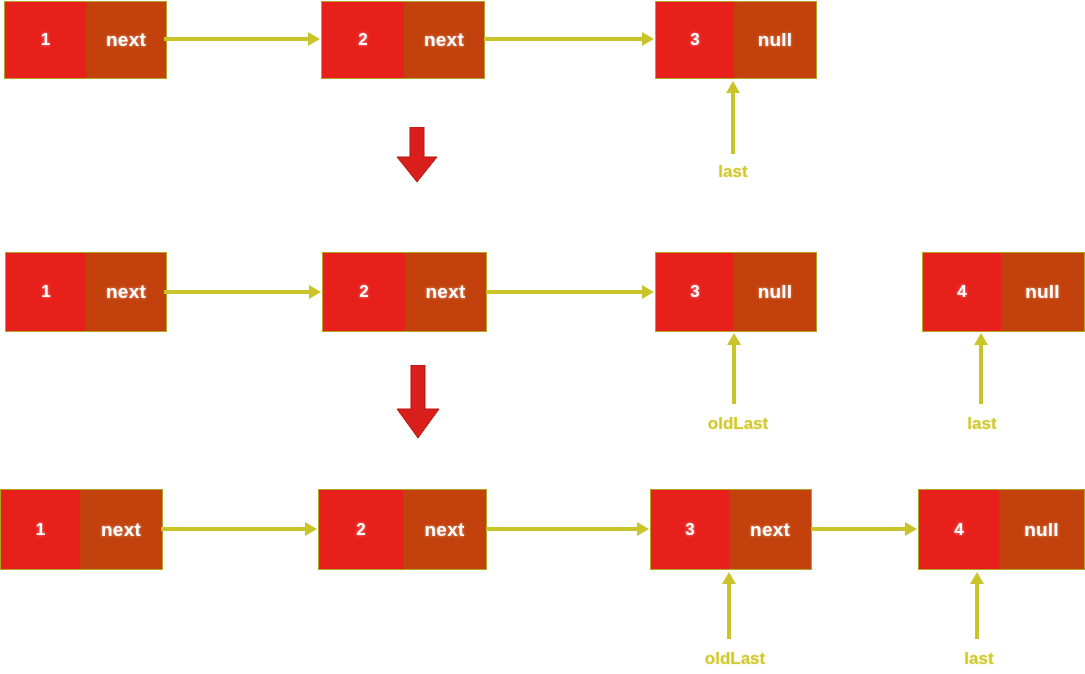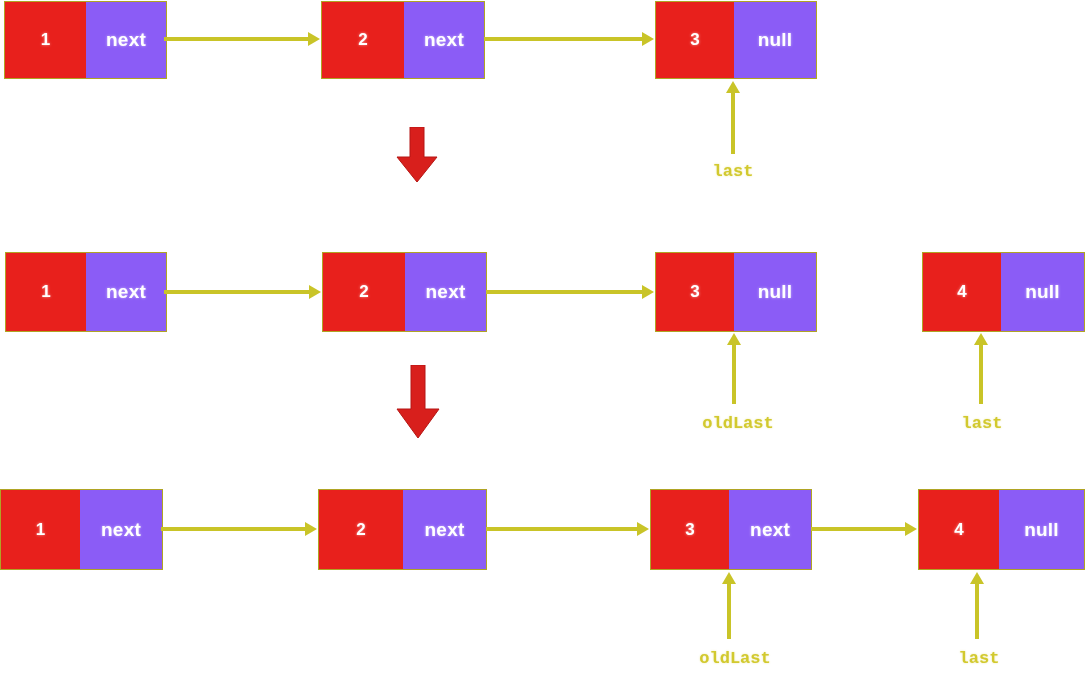--- a/index.html
+++ b/index.html
@@ -31,21 +31,21 @@
     color: #ffffff;
     text-shadow: 0 0 3px rgba(255,255,255,0.55);
     letter-spacing: 0.2px;
     box-sizing: border-box;
   }
   .node .cell.data {
     background: #e8201c;
     font-size: 17px;
   }
   .node .cell.ptr {
-    background: #8b5cf6;
+    background: #c2410c;
     font-size: 19px;
   }
   .link-arrow {
     position: absolute;
     height: 4px;
     background: #c9c428;
   }
   .link-arrow::after {
     content: "";
     position: absolute;
@@ -76,21 +76,20 @@
     border-bottom: 12px solid #c9c428;
   }
   .ptr-label {
     position: absolute;
     color: #d2c92f;
     font-weight: bold;
     font-size: 17px;
     white-space: nowrap;
     transform: translateX(-50%);
     text-shadow: 0 0 2px rgba(210,201,47,0.45);
-    font-family: Liberation Mono, monospace;
   }
   .step-arrow {
     position: absolute;
   }
   .step-arrow svg { display: block; }
 </style>
 </head>
 <body>
 
 <div id="canvas">

